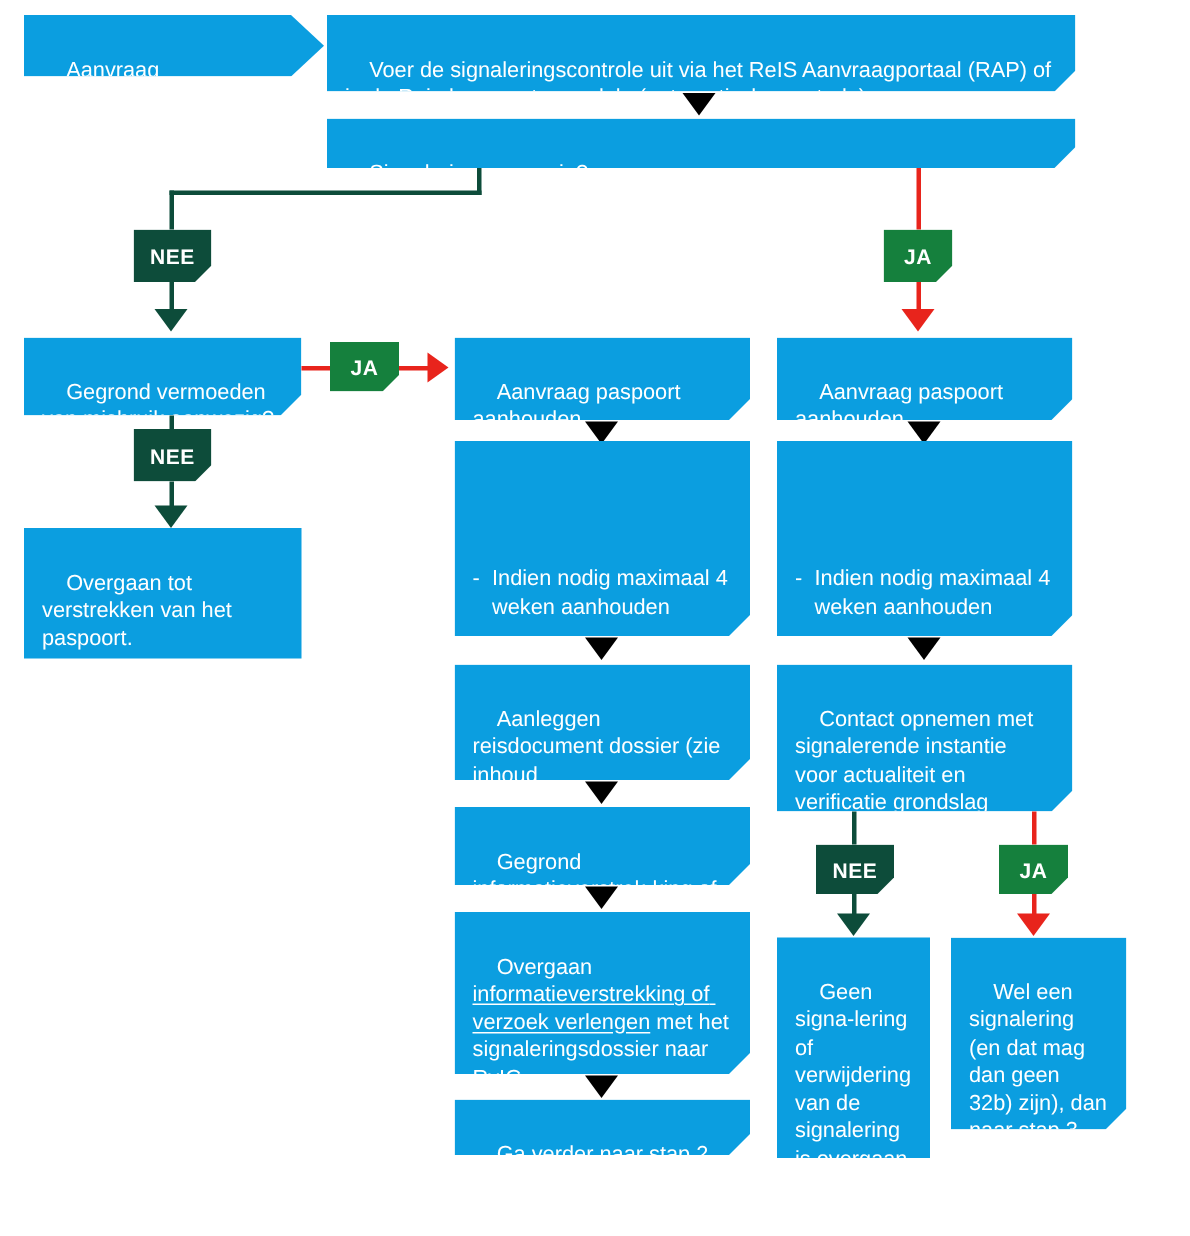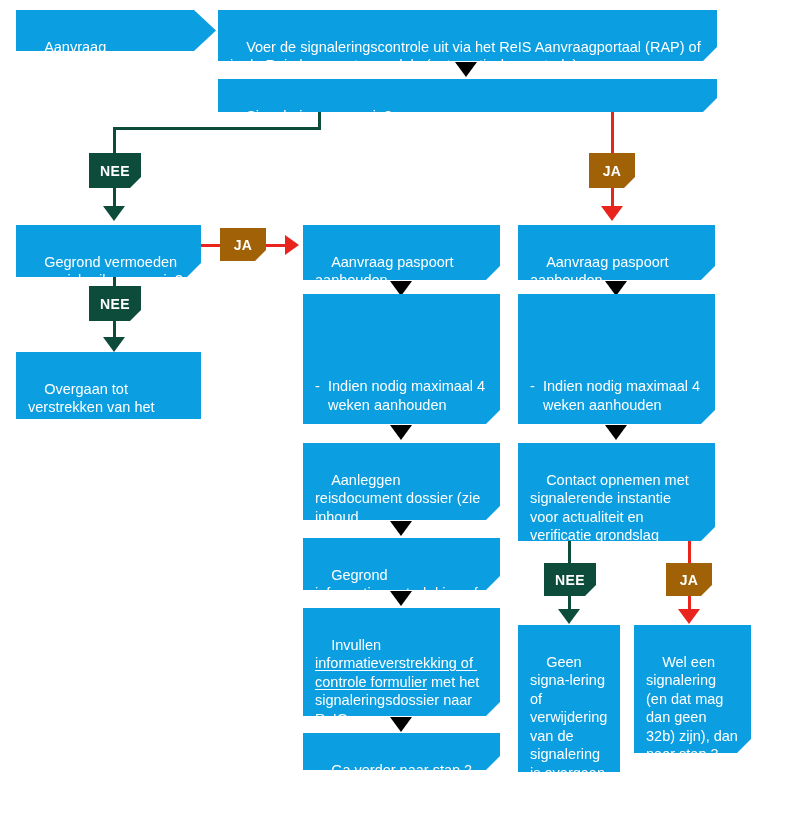--- a/index.html
+++ b/index.html
@@ -65,21 +65,21 @@
     color: #ffffff;
     font-size: 14px;
     font-weight: bold;
     letter-spacing: 0.4px;
     display: flex;
     align-items: center;
     justify-content: center;
     clip-path: polygon(0 0, 100% 0, 100% calc(100% - 11px), calc(100% - 11px) 100%, 0 100%);
   }
   .badge.nee { background: #0d4c3a; }
-  .badge.ja  { background: #a16207; }
+  .badge.ja  { background: #15803d; }
 
   
   .ln { position: absolute; }
   .ln.v { width: 3px; }
   .ln.h { height: 3px; }
   .ln.green { background: #0d4c3a; }
   .ln.red   { background: #e8241c; }
 
   .arrow {
     position: absolute;
@@ -147,21 +147,21 @@
   <div class="ln h red" style="left:266px; top:244px; width:20px;"></div>
   <div class="arrow right red" style="left:285px; top:235px;"></div>
 
   <div class="ln v green" style="left:113px; top:277px; height:9px;"></div>
   <div class="badge nee" style="left:89px; top:286px; width:52px; height:35px;">
     <span>NEE</span>
   </div>
   <div class="ln v green" style="left:113px; top:321px; height:18px;"></div>
   <div class="arrow down green" style="left:103px; top:337px;"></div>
 
-  <div class="node" style="left:16px; top:352px; width:185px; height:67px;">
+  <div class="node" style="left:16px; top:352px; width:185px; height:87px;">
     <span>Overgaan tot verstrekken van het paspoort.</span>
   </div>
 
   <div class="node bevel" style="left:303px; top:225px; width:197px; height:55px;">
     <span>Aanvraag paspoort aanhouden</span>
   </div>
   <div class="arrow down black" style="left:390px; top:281px;"></div>
 
   <div class="node bevel" style="left:303px; top:294px; width:197px; height:130px;">
     <ul class="bullet-list">
@@ -175,21 +175,21 @@
     <span>Aanleggen reisdocument dossier (zie inhoud signaleringsdossier)</span>
   </div>
   <div class="arrow down black" style="left:390px; top:521px;"></div>
 
   <div class="node bevel" style="left:303px; top:538px; width:197px; height:52px;">
     <span>Gegrond </span><span class="u">informatieverstrek-king of verzoek formulier</span>
   </div>
   <div class="arrow down black" style="left:390px; top:591px;"></div>
 
   <div class="node bevel" style="left:303px; top:608px; width:197px; height:108px;">
-    <span>Invullen </span><span class="u">informatieverstrekking of controle formulier</span><span> met het signaleringsdossier naar RvIG</span>
+    <span>Overgaan </span><span class="u">informatieverstrekking of verzoek verlengen</span><span> met het signaleringsdossier naar RvIG</span>
   </div>
   <div class="arrow down black" style="left:390px; top:717px;"></div>
 
   <div class="node bevel" style="left:303px; top:733px; width:197px; height:37px;">
     <span class="u">Ga verder naar stap 2</span>
   </div>
 
   <div class="node bevel" style="left:518px; top:225px; width:197px; height:55px;">
     <span>Aanvraag paspoort aanhouden</span>
   </div>

